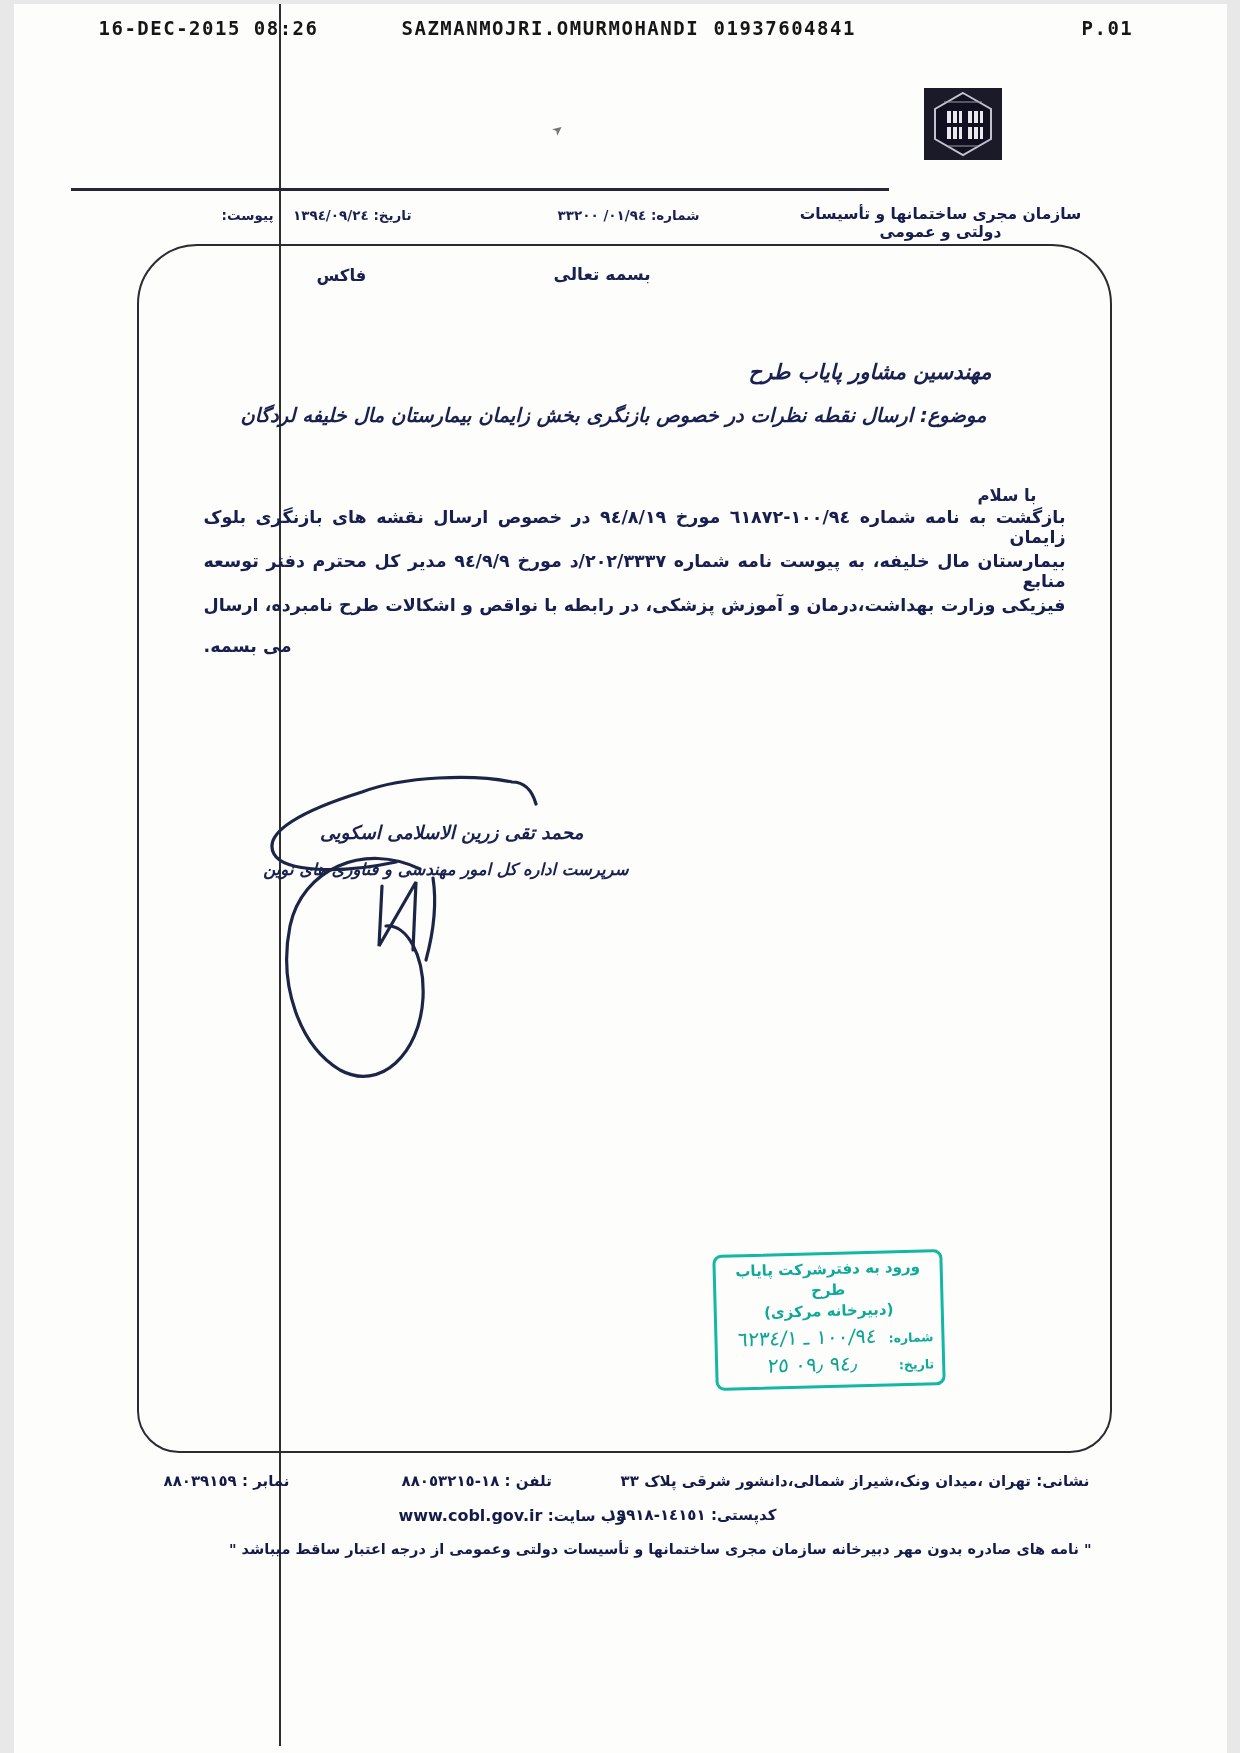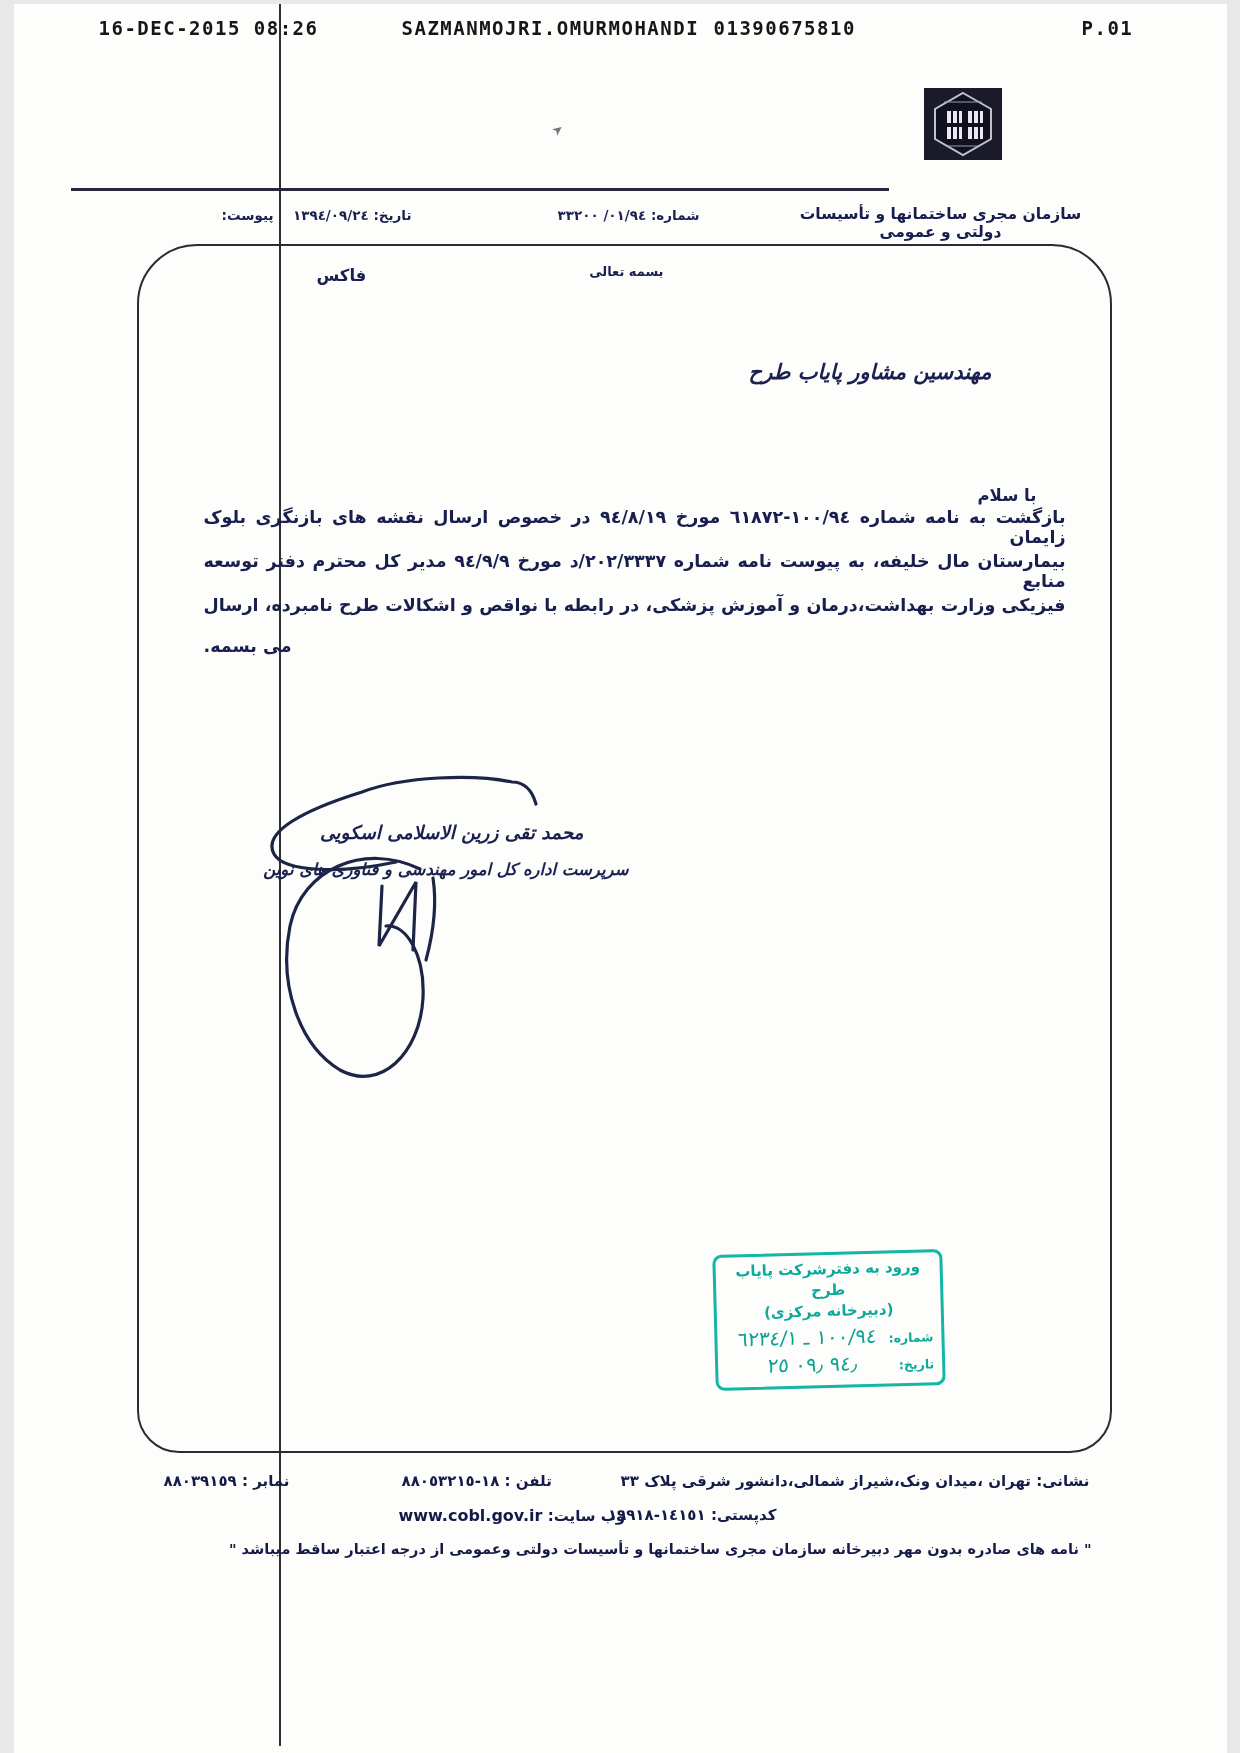--- a/index.html
+++ b/index.html
@@ -31,21 +31,21 @@
   .artifact{color:#777;}
   svg{display:block;}
 </style>
 </head>
 <body>
 
 <div class="page">
 
   <div class="abs mono" style="left:85px;top:13px;">16-DEC-2015 08:26</div>
   <div class="abs mono" style="left:388px;top:13px;">SAZMANMOJRI.OMURMOHANDI</div>
-  <div class="abs mono" style="left:700px;top:13px;">01390675810</div>
+  <div class="abs mono" style="left:700px;top:13px;">01937604841</div>
   <div class="abs mono" style="left:1068px;top:13px;">P.01</div>
 
   <div class="abs vline"></div>
 
   <div class="abs" style="left:910px;top:84px;width:78px;height:72px;">
     <svg width="78" height="72" viewBox="0 0 78 72" aria-hidden="true">
       <rect x="0" y="0" width="78" height="72" fill="#1a1a28"></rect>
       <polygon points="39,5 67,21 67,51 39,67 11,51 11,21" fill="#101020" stroke="#c2c2cc" stroke-width="2"></polygon>
       <g fill="#e8e8ee">
         <rect x="23" y="23" width="4" height="12"></rect>
@@ -76,26 +76,27 @@
   <div class="abs fa meta" style="left:438px;top:203px;width:248px;text-align:right;">
     <span>شماره:</span>
     <span class="num">٠١/٩٤/ ٣٣٢٠٠</span>
   </div>
   <div class="abs fa meta" style="left:258px;top:203px;width:140px;text-align:right;">
     <span>تاریخ:</span>
     <span class="num">١٣٩٤/٠٩/٢٤</span>
   </div>
   <div class="abs fa meta" style="left:196px;top:203px;width:64px;text-align:right;">پیوست:</div>
 
-  <div class="abs fa bold" style="left:540px;top:260px;width:110px;text-align:right;font-size:13px;">بسمه تعالی</div>
+  <div class="abs fa bold" style="left:540px;top:260px;width:110px;text-align:left;font-size:17px;">بسمه تعالی</div>
   <div class="abs fa bold" style="left:303px;top:262px;font-size:16.5px;">فاکس</div>
 
   <div class="abs artifact" style="left:538px;top:118px;font-size:13px;transform:rotate(-38deg);">➤</div>
 
   <div class="abs fa bold ital" style="right:235px;top:356px;font-size:21px;white-space:nowrap;">مهندسین مشاور پایاب طرح</div>
+  <div class="abs fa bold ital" style="right:240px;top:400px;font-size:19.5px;white-space:nowrap;">موضوع: ارسال نقطه نظرات در خصوص بازنگری بخش زایمان بیمارستان مال خلیفه لردگان</div>
 
   <div class="abs fa bold" style="right:190px;top:482px;font-size:16.5px;">با سلام</div>
 
   <div class="abs fa bodyline just" style="left:190px;top:503px;width:862px;">بازگشت به نامه شماره ⁦١٠٠/٩٤-٦١٨٧٢⁩ مورخ ⁦٩٤/٨/١٩⁩ در خصوص ارسال نقشه های بازنگری بلوک زایمان</div>
   <div class="abs fa bodyline just" style="left:190px;top:547px;width:862px;">بیمارستان مال خلیفه، به پیوست نامه شماره ٢٠٢/٣٣٣٧/د مورخ ⁦٩٤/٩/٩⁩ مدیر کل محترم دفتر توسعه منابع</div>
   <div class="abs fa bodyline just" style="left:190px;top:591px;width:862px;">فیزیکی وزارت بهداشت،درمان و آموزش پزشکی، در رابطه با نواقص و اشکالات طرح نامبرده، ارسال</div>
   <div class="abs fa bodyline" style="left:190px;top:632px;">می بسمه.</div>
 
   <div class="abs fa bold ital" style="right:643px;top:818px;font-size:18.5px;white-space:nowrap;">محمد تقی زرین الاسلامی اسکویی</div>
   <div class="abs fa bold ital" style="right:598px;top:856px;font-size:16.5px;white-space:nowrap;">سرپرست اداره کل امور مهندسی و فناوری های نوین</div>

